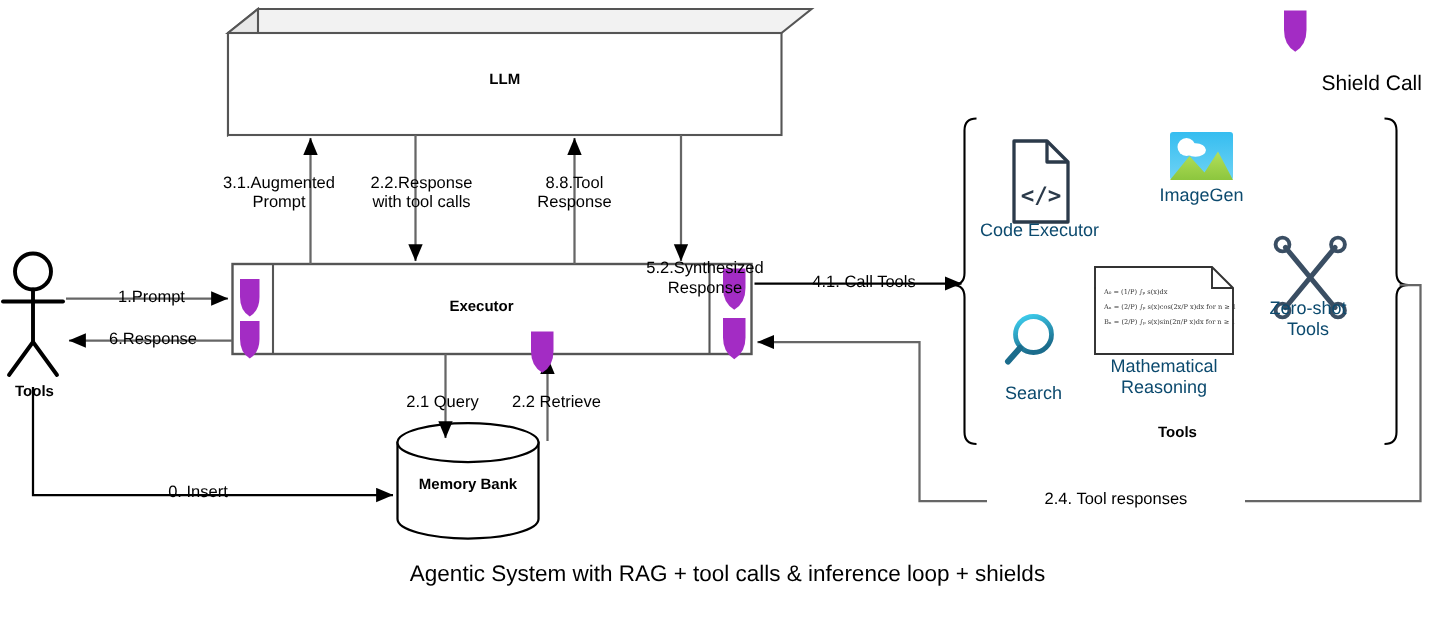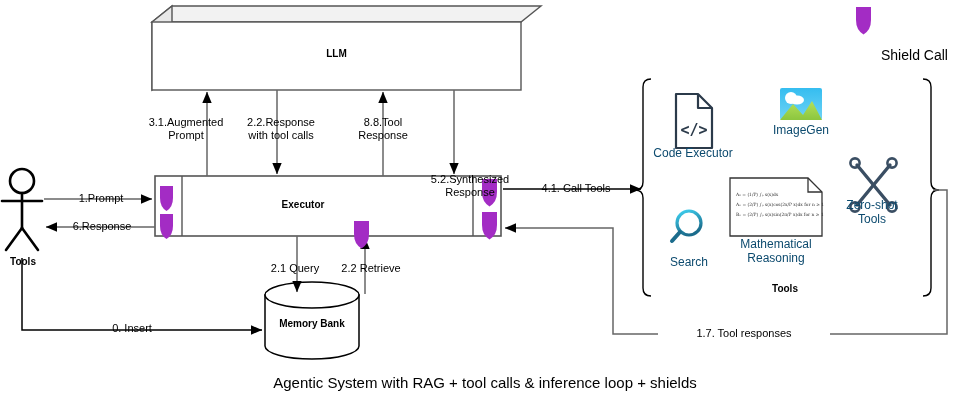--- a/index.html
+++ b/index.html
@@ -142,21 +142,21 @@
       <line x1="890" y1="165" x2="857" y2="205"></line>
       <circle cx="855" cy="163" r="4.6" stroke-width="2.6"></circle>
       <circle cx="892" cy="163" r="4.6" stroke-width="2.6"></circle>
       <circle cx="855" cy="207" r="4.6" stroke-width="2.6"></circle>
       <circle cx="892" cy="207" r="4.6" stroke-width="2.6"></circle>
     </g>
   </svg>
 
   <div class="node-title" style="left:152px;top:48px;width:369px;">LLM</div>
 
-  <div class="node-title" style="left:182px;top:199px;width:242px;">Executor</div>
+  <div class="node-title" style="left:182px;top:199px;width:242px;padding-left:18px;">Executor</div>
 
   <div class="node-title" style="left:265px;top:318px;width:94px;">Memory Bank</div>
 
   <div class="node-title" style="left:0px;top:256px;width:46px;">Tools</div>
 
   <div class="node-title" style="left:700px;top:283px;width:170px;">Tools</div>
 
   <div class="lbl" style="left:52px;top:192px;width:98px;">1.Prompt</div>
   <div class="lbl" style="left:52px;top:220px;width:100px;">6.Response</div>
   <div class="lbl" style="left:62px;top:322px;width:140px;">0. Insert</div>
@@ -167,21 +167,21 @@
 with tool calls</div>
   <div class="lbl" style="left:346px;top:116px;width:74px;">8.8.Tool
 Response</div>
   <div class="lbl" style="left:420px;top:129px;width:100px;margin-top:44px;">5.2.Synthesized
 Response</div>
 
   <div class="lbl" style="left:260px;top:262px;width:70px;">2.1 Query</div>
   <div class="lbl" style="left:330px;top:262px;width:82px;">2.2 Retrieve</div>
 
   <div class="lbl" style="left:528px;top:182px;width:96px;">4.1. Call Tools</div>
-  <div class="lbl" style="left:658px;top:327px;width:172px;background:#fff;">1.7. Tool responses</div>
+  <div class="lbl" style="left:658px;top:327px;width:172px;background:#fff;">2.4. Tool responses</div>
 
   <div class="icon-label" style="left:638px;top:146px;width:110px;">Code Executor</div>
   <div class="icon-label" style="left:756px;top:123px;width:90px;">ImageGen</div>
   <div class="icon-label" style="left:652px;top:255px;width:74px;">Search</div>
   <div class="icon-label" style="left:716px;top:237px;width:120px;white-space:pre-line;">Mathematical
 Reasoning</div>
   <div class="icon-label" style="left:832px;top:198px;width:80px;white-space:pre-line;">Zero-shot
 Tools</div>
 
   <div class="legend-text" style="left:881px;top:11px;">Shield Call</div>

